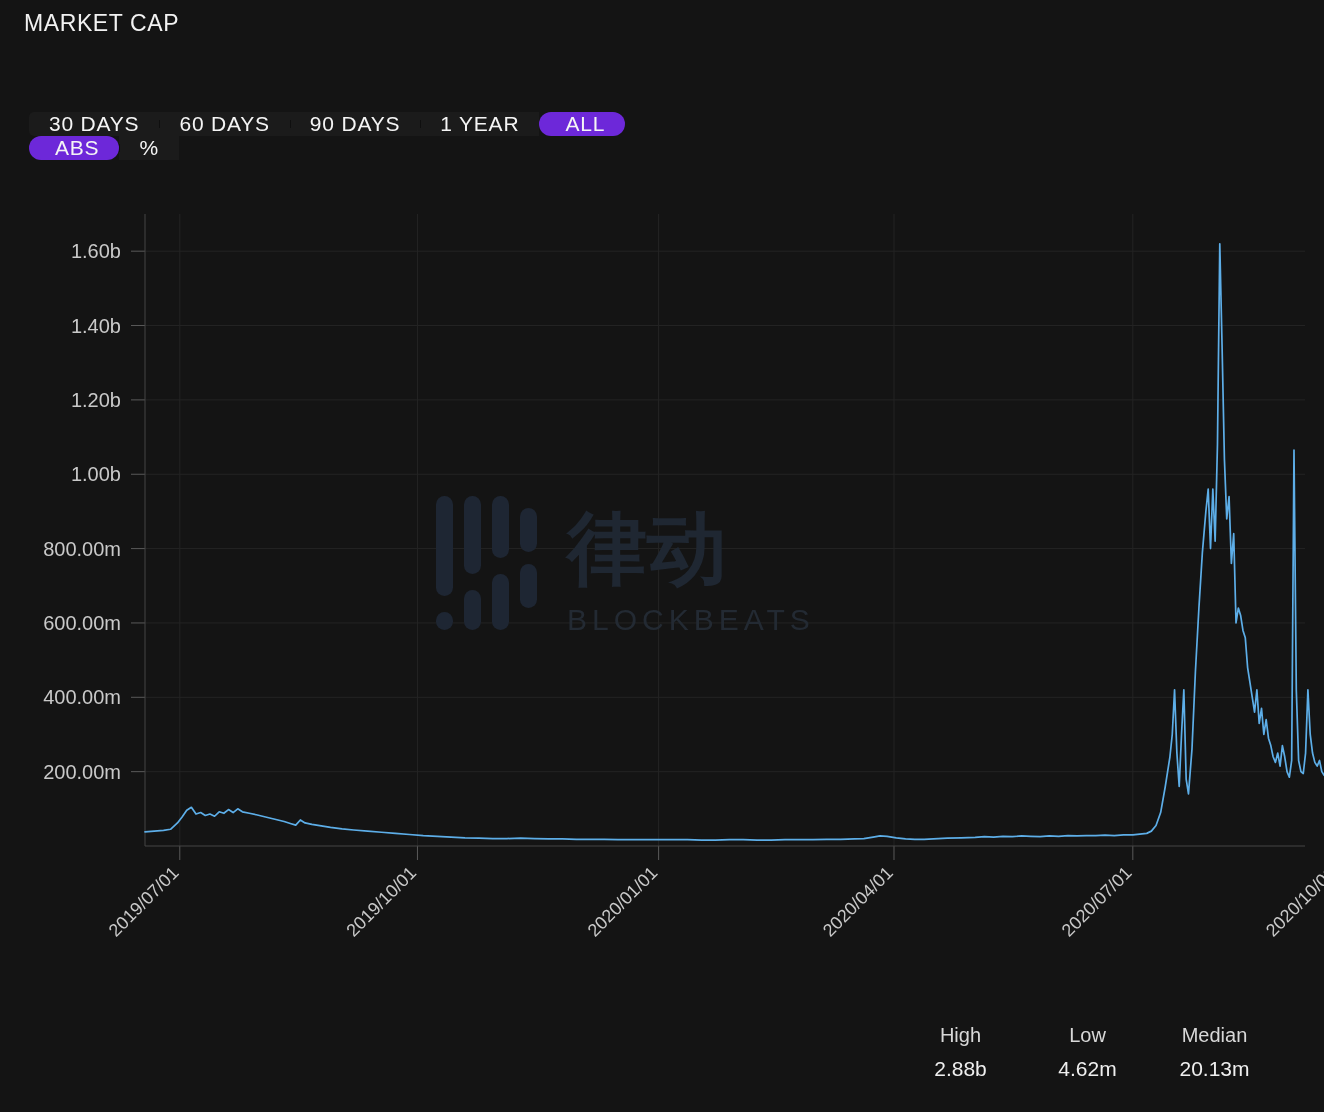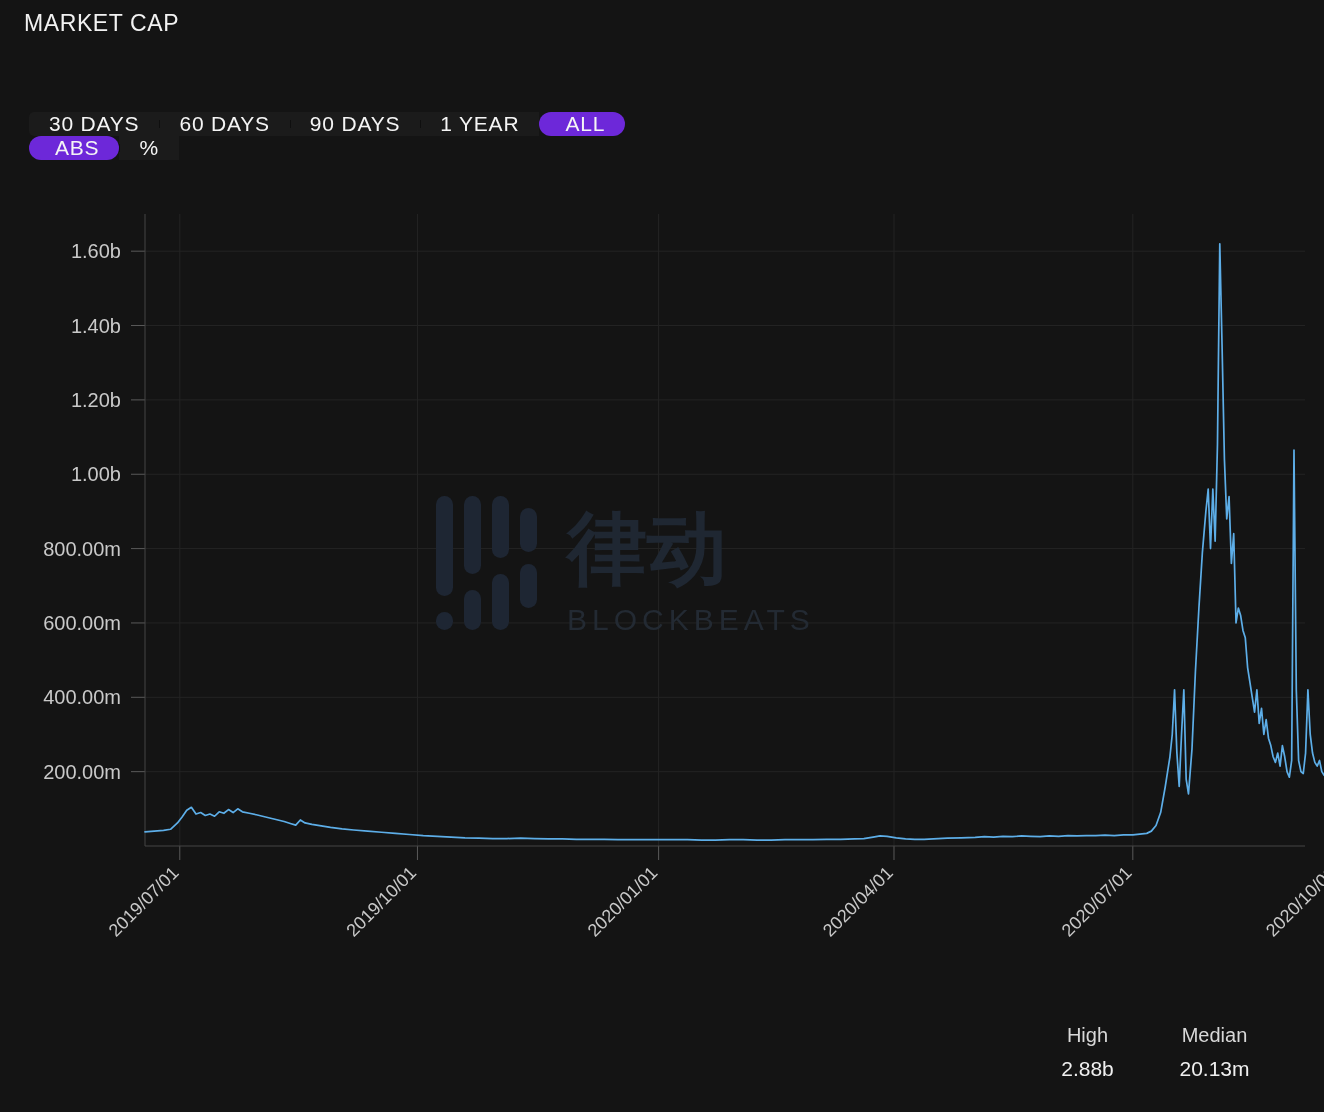--- a/index.html
+++ b/index.html
@@ -226,16 +226,20 @@
     <text x="135" y="136" fill="#232a33" font-size="30" letter-spacing="5" font-family="Liberation Sans, sans-serif">BLOCKBEATS</text>
   </svg>
 </div>
 
 <div id="stats">
     <div class="stat-cell">
       <div class="stat-label">High</div>
       <div class="stat-value">2.88b</div>
     </div>
     <div class="stat-cell">
+      <div class="stat-label">Low</div>
+      <div class="stat-value">4.62m</div>
+    </div>
+    <div class="stat-cell">
       <div class="stat-label">Median</div>
       <div class="stat-value">20.13m</div>
     </div>
   </div>
 
 </body></html>

